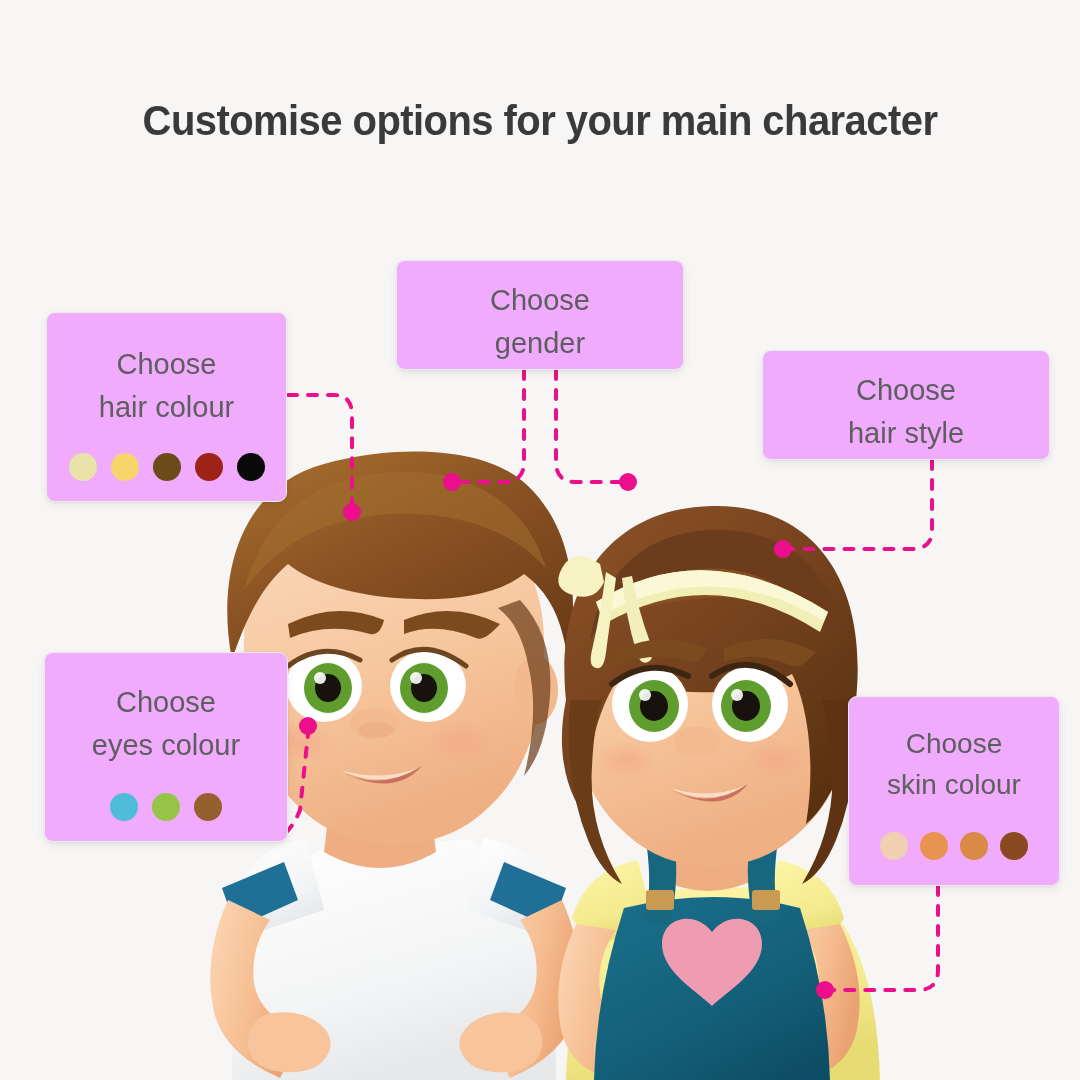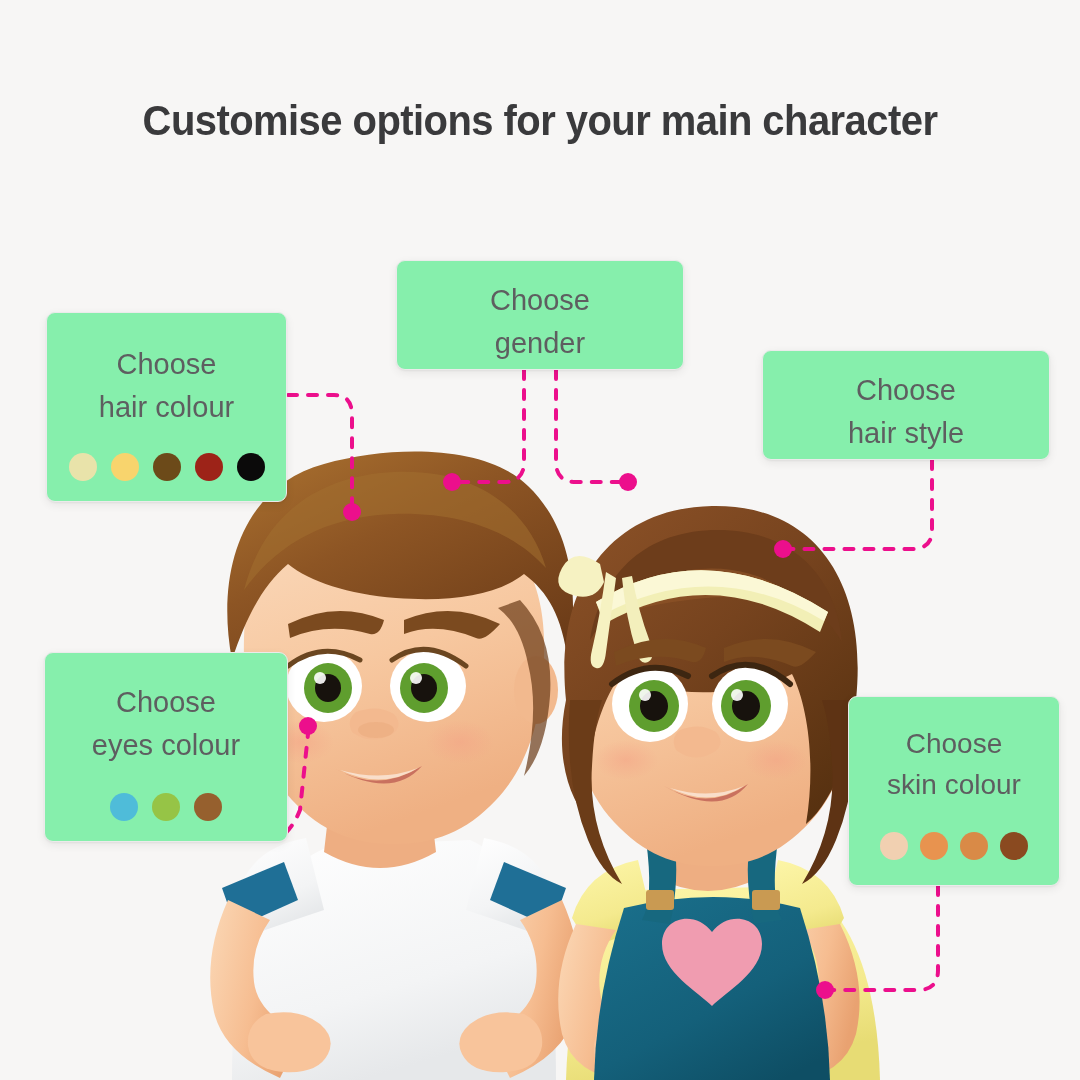--- a/index.html
+++ b/index.html
@@ -22,21 +22,21 @@
 
   
   .art{position:absolute;left:0;top:0;width:1080px;height:1080px;z-index:5;pointer-events:none;}
 
   
   .links{position:absolute;left:0;top:0;width:1080px;height:1080px;z-index:20;}
 
   
   .card{
     position:absolute;z-index:30;
-    background:#86efac;
+    background:#f0abfc;
     border:1px solid #ebebeb;
     border-radius:9px;
     box-shadow:0 3px 10px rgba(0,0,0,.07), 0 1px 2px rgba(0,0,0,.05);
     display:flex;flex-direction:column;align-items:center;
     box-sizing:border-box;
   }
   .card-label{
     color:#5e5e60;
     font-size:29px;line-height:1.48;
     text-align:center;white-space:pre-line;

